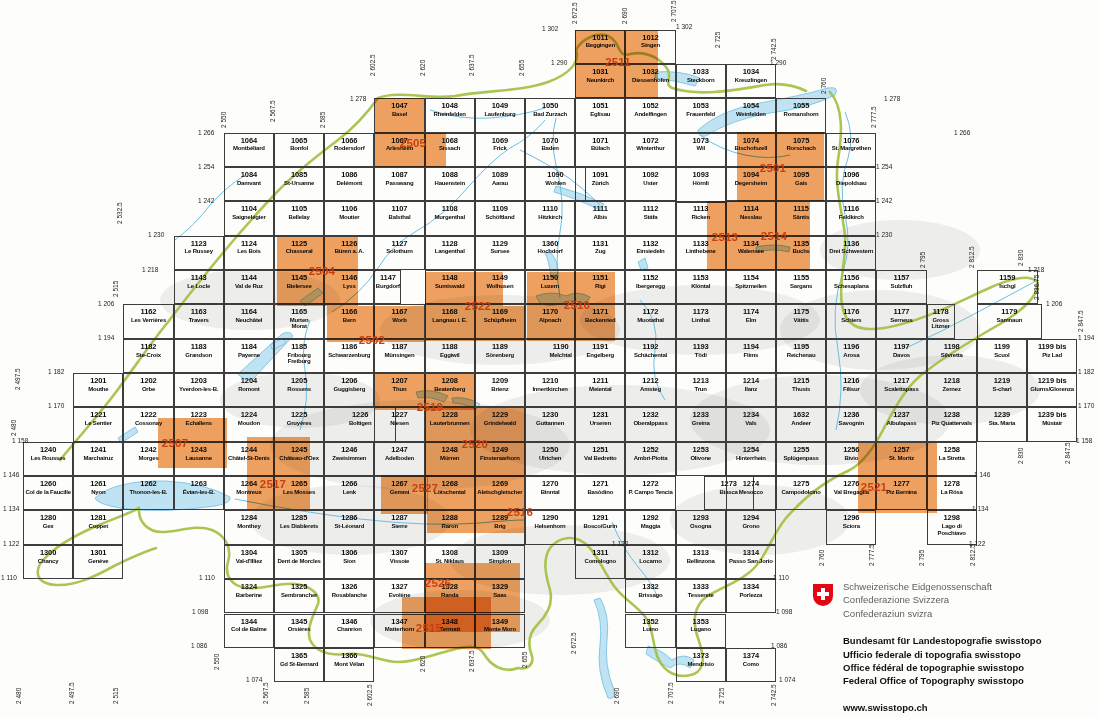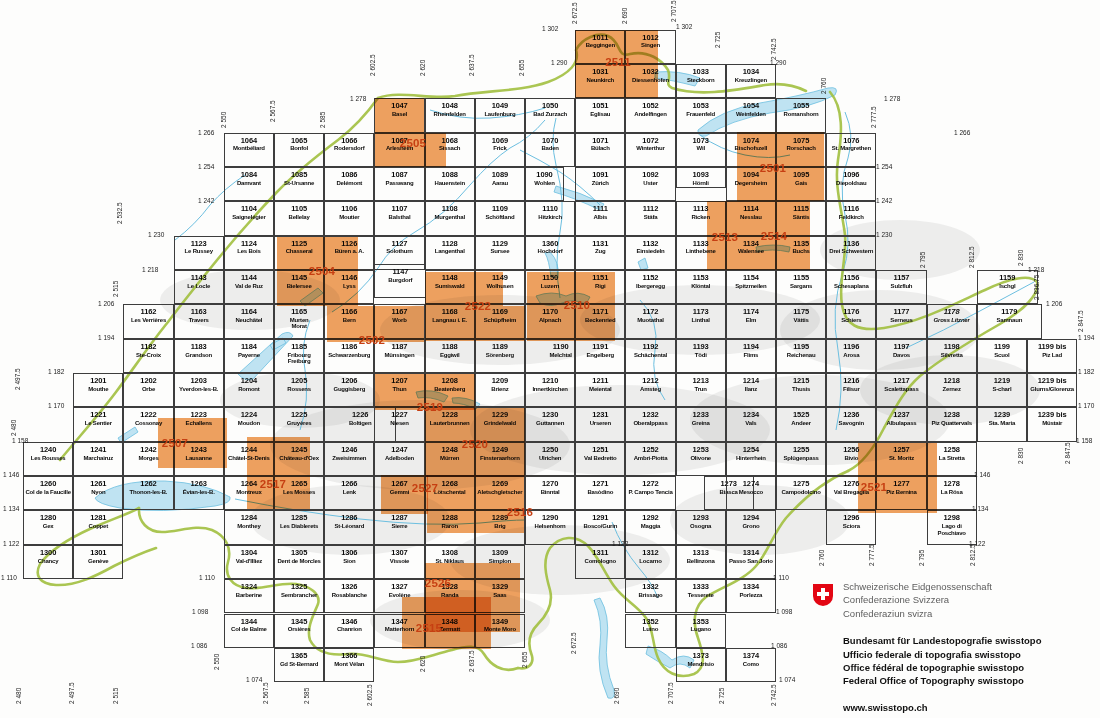--- a/index.html
+++ b/index.html
@@ -221,33 +221,33 @@
         <span class="t">Passwang</span>
       </div>
       <div class="cell" style="left: 424.6px; top: 166.9px; width: 50.2px; height: 34.4px;">
         <span class="n">1088</span>
         <span class="t">Hauenstein</span>
       </div>
       <div class="cell" style="left: 474.8px; top: 166.9px; width: 50.2px; height: 34.4px;">
         <span class="n">1089</span>
         <span class="t">Aarau</span>
       </div>
-      <div class="cell" style="left: 525px; top: 166.9px; width: 39px; height: 34.4px;">
+      <div class="cell" style="left: 525px; top: 166.9px; width: 61px; height: 34.4px;">
         <span class="n">1090</span>
         <span class="t">Wohlen</span>
       </div>
       <div class="cell" style="left: 575.2px; top: 166.9px; width: 50.2px; height: 34.4px;">
         <span class="n">1091</span>
         <span class="t">Zürich</span>
       </div>
       <div class="cell" style="left: 625.4px; top: 166.9px; width: 50.2px; height: 34.4px;">
         <span class="n">1092</span>
         <span class="t">Uster</span>
       </div>
-      <div class="cell" style="left: 675.6px; top: 166.9px; width: 50.2px; height: 21px;">
+      <div class="cell" style="left: 675.6px; top: 166.9px; width: 50.2px; height: 36px;">
         <span class="n">1093</span>
         <span class="t">Hörnli</span>
       </div>
       <div class="cell" style="left: 725.8px; top: 166.9px; width: 50.2px; height: 34.4px;">
         <span class="n">1094</span>
         <span class="t">Degersheim</span>
       </div>
       <div class="cell" style="left: 776px; top: 166.9px; width: 50.2px; height: 34.4px;">
         <span class="n">1095</span>
         <span class="t">Gais</span>
@@ -373,21 +373,21 @@
         <span class="t">Val de Ruz</span>
       </div>
       <div class="cell" style="left: 274px; top: 270px; width: 50.2px; height: 34.4px;">
         <span class="n">1145</span>
         <span class="t">Bielersee</span>
       </div>
       <div class="cell" style="left: 324.2px; top: 270px; width: 50.2px; height: 34.4px;">
         <span class="n">1146</span>
         <span class="t">Lyss</span>
       </div>
-      <div class="cell" style="left: 374.4px; top: 264px; width: 52px; height: 34.4px;">
+      <div class="cell" style="left: 374.4px; top: 270px; width: 27px; height: 34.4px;">
         <span class="n">1147</span>
         <span class="t">Burgdorf</span>
       </div>
       <div class="cell" style="left: 424.6px; top: 270px; width: 50.2px; height: 34.4px;">
         <span class="n">1148</span>
         <span class="t">Sumiswald</span>
       </div>
       <div class="cell" style="left: 474.8px; top: 270px; width: 50.2px; height: 34.4px;">
         <span class="n">1149</span>
         <span class="t">Wolhusen</span>
@@ -485,21 +485,21 @@
         <span class="t">Vättis</span>
       </div>
       <div class="cell" style="left: 826.2px; top: 304.3px; width: 50.2px; height: 34.4px;">
         <span class="n">1176</span>
         <span class="t">Schiers</span>
       </div>
       <div class="cell" style="left: 876.4px; top: 304.3px; width: 50.2px; height: 34.4px;">
         <span class="n">1177</span>
         <span class="t">Serneus</span>
       </div>
-      <div class="cell" style="left: 926.6px; top: 304.3px; width: 50px; height: 34.4px; font-style: italic;">
+      <div class="cell" style="left: 926.6px; top: 304.3px; width: 28px; height: 34.4px;">
         <span class="n">1178</span>
         <span class="t">Gross Litzner</span>
       </div>
       <div class="cell" style="left: 976.8px; top: 304.3px; width: 65px; height: 34.4px;">
         <span class="n">1179</span>
         <span class="t">Samnaun</span>
       </div>
       <div class="cell" style="left: 123.4px; top: 338.7px; width: 50.2px; height: 34.4px;">
         <span class="n">1182</span>
         <span class="t">Ste-Croix</span>
@@ -706,21 +706,21 @@
       </div>
       <div class="cell" style="left: 675.6px; top: 407.4px; width: 50.2px; height: 34.4px;">
         <span class="n">1233</span>
         <span class="t">Greina</span>
       </div>
       <div class="cell" style="left: 725.8px; top: 407.4px; width: 50.2px; height: 34.4px;">
         <span class="n">1234</span>
         <span class="t">Vals</span>
       </div>
       <div class="cell" style="left: 776px; top: 407.4px; width: 50.2px; height: 34.4px;">
-        <span class="n">1525</span>
+        <span class="n">1632</span>
         <span class="t">Andeer</span>
       </div>
       <div class="cell" style="left: 826.2px; top: 407.4px; width: 50.2px; height: 34.4px;">
         <span class="n">1236</span>
         <span class="t">Savognin</span>
       </div>
       <div class="cell" style="left: 876.4px; top: 407.4px; width: 50.2px; height: 34.4px;">
         <span class="n">1237</span>
         <span class="t">Albulapass</span>
       </div>

